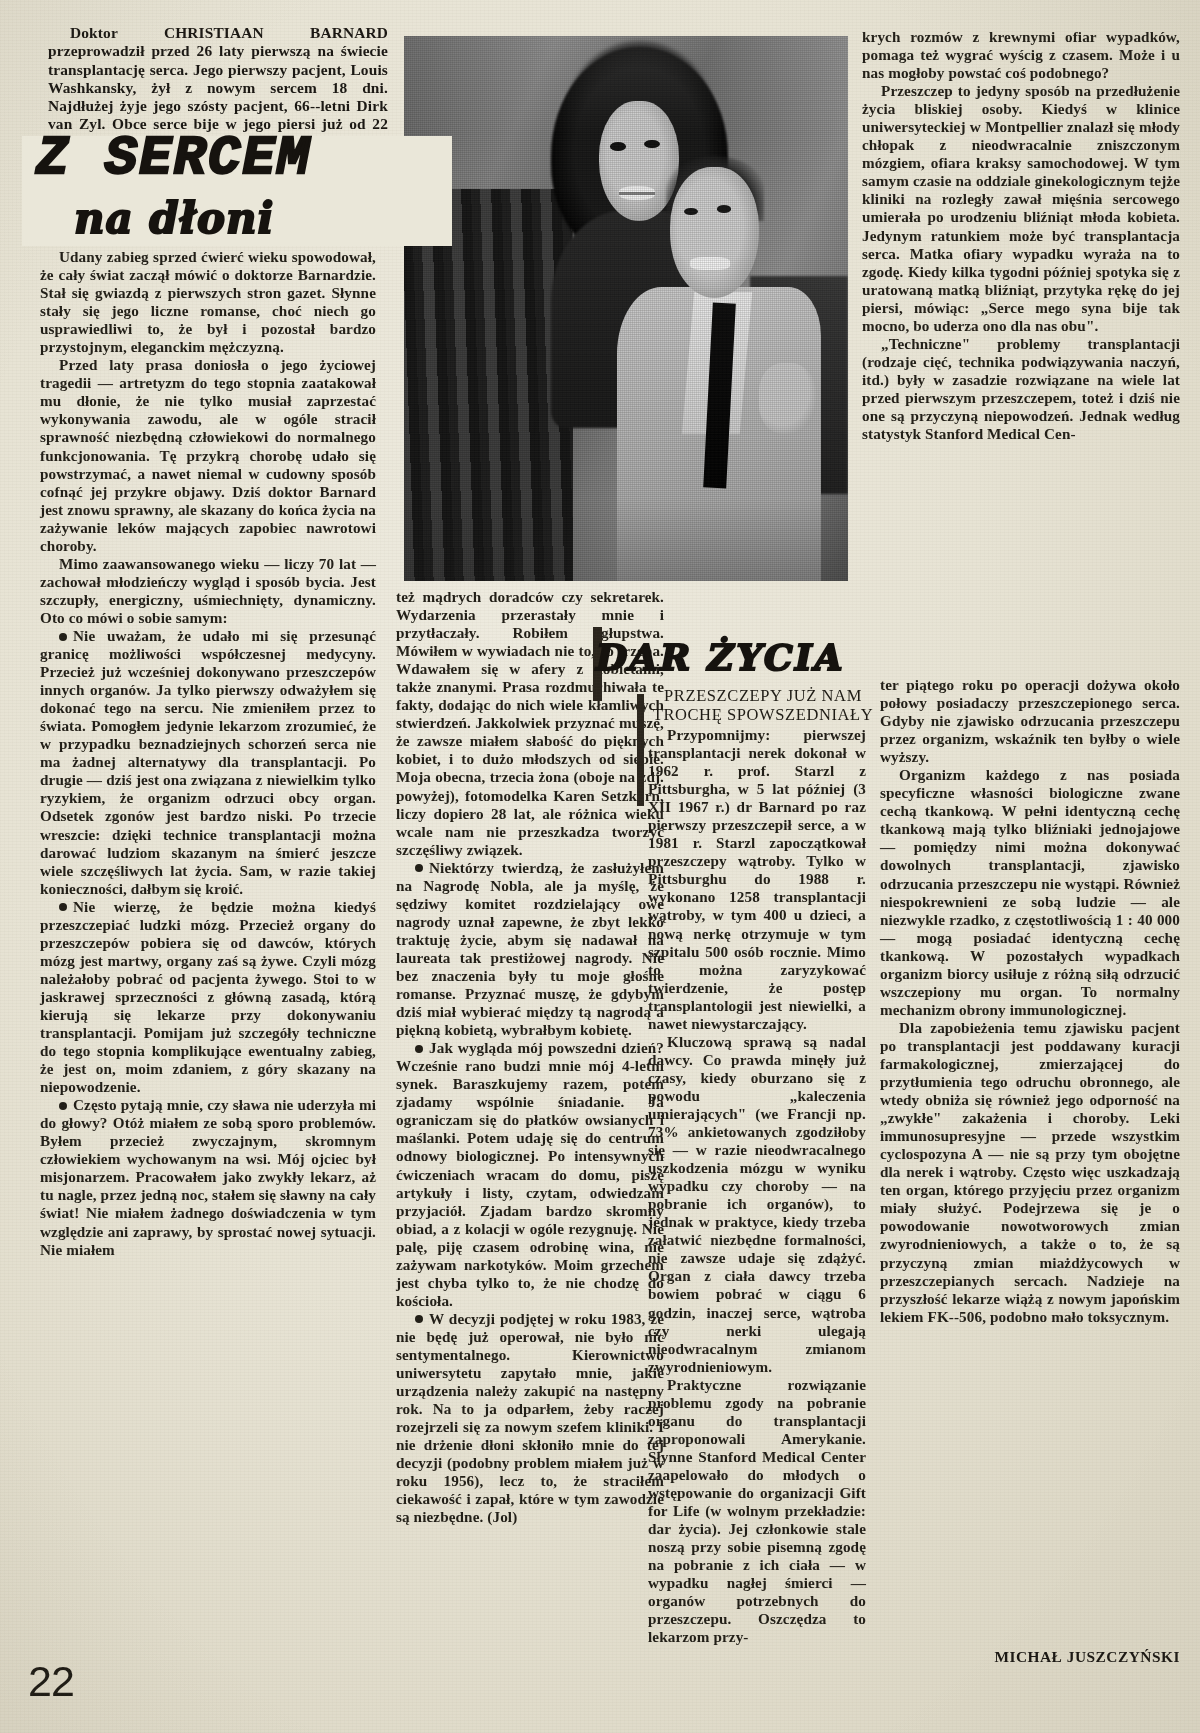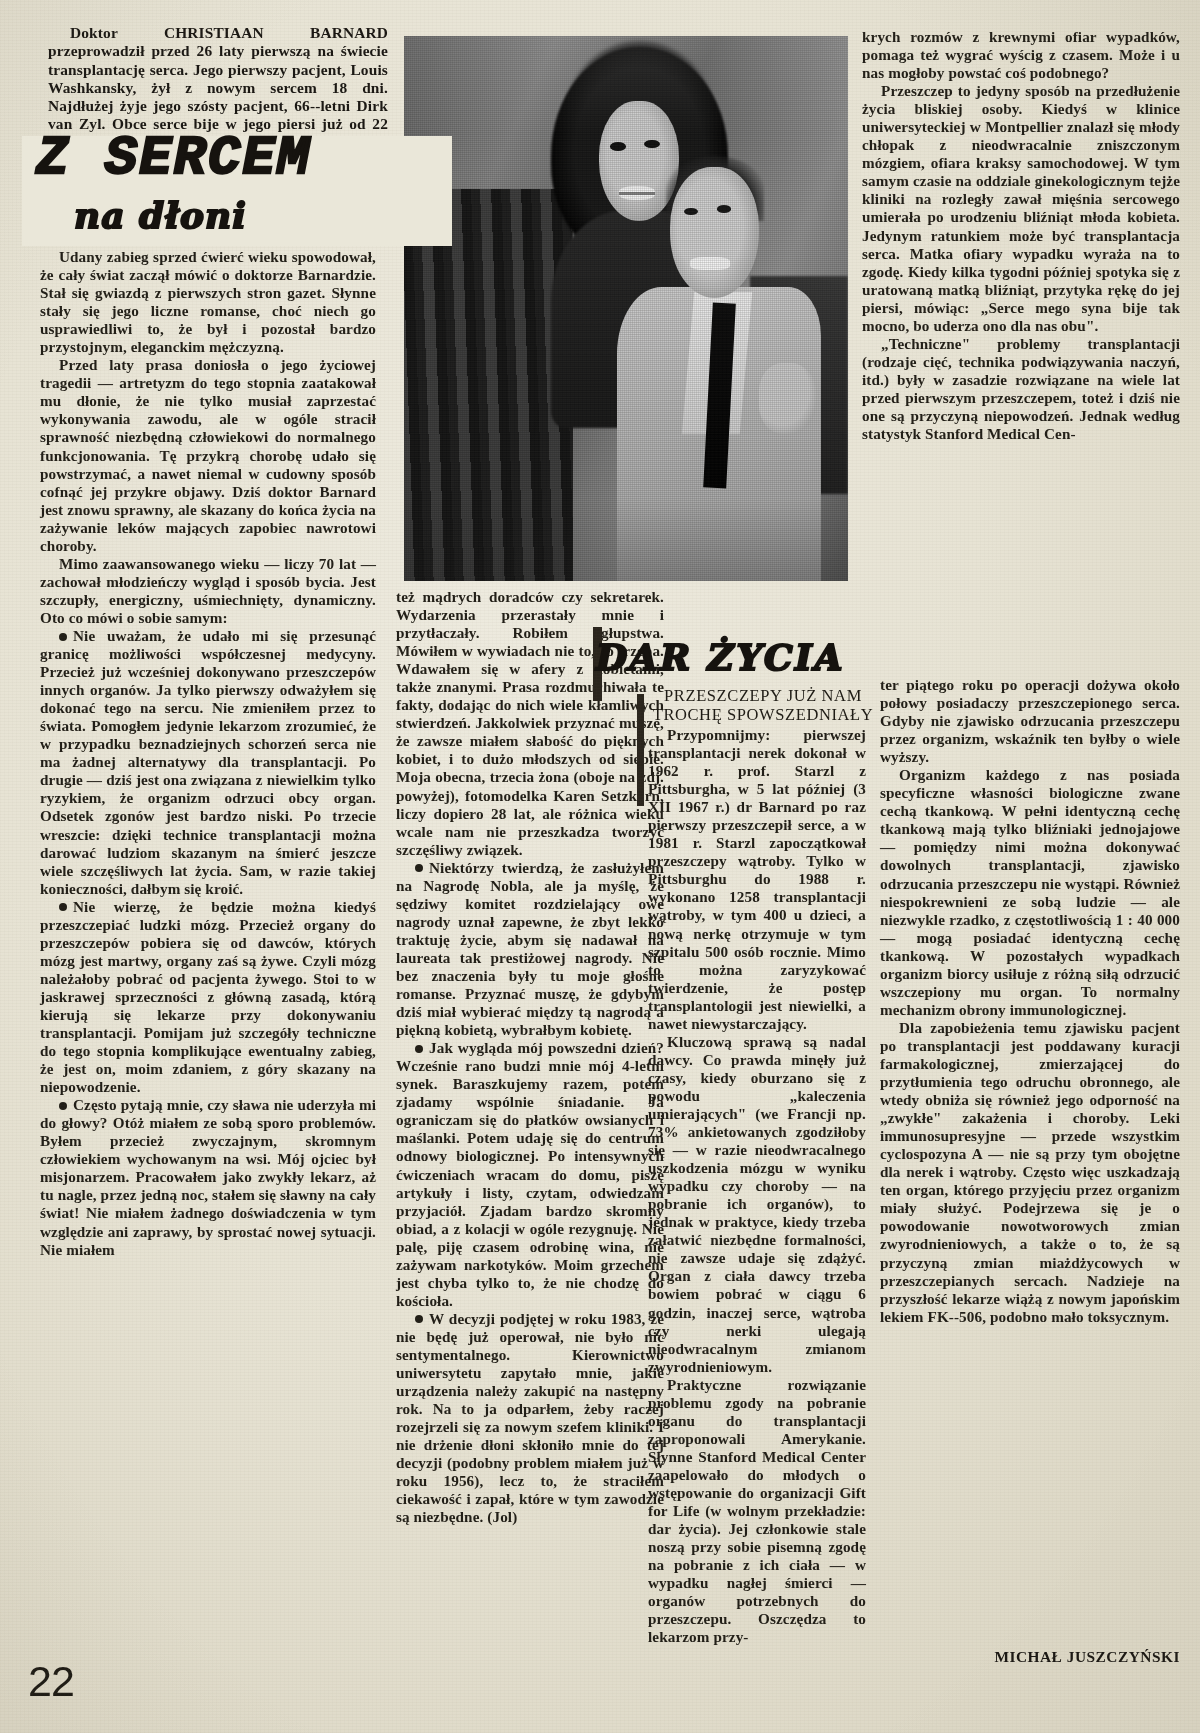--- a/index.html
+++ b/index.html
@@ -195,21 +195,21 @@
     font-weight:700;font-style:italic;
     font-size:54px;letter-spacing:2px;
     color:#16130f;
     -webkit-text-stroke:2.4px #16130f;
     white-space:nowrap;
   }
   #hl1 .l2{
     position:absolute;left:52px;top:58px;
     font-family:"DejaVu Serif", serif;
     font-weight:700;font-style:italic;
-    font-size:36px;letter-spacing:1px;
+    font-size:42px;letter-spacing:1px;
     color:#16130f;
     -webkit-text-stroke:2px #16130f;
     white-space:nowrap;
   }
 
   
   #hl2{
     position:absolute;left:596px;top:636px;width:600px;height:58px;z-index:5;
   }
   #hl2 .t{

